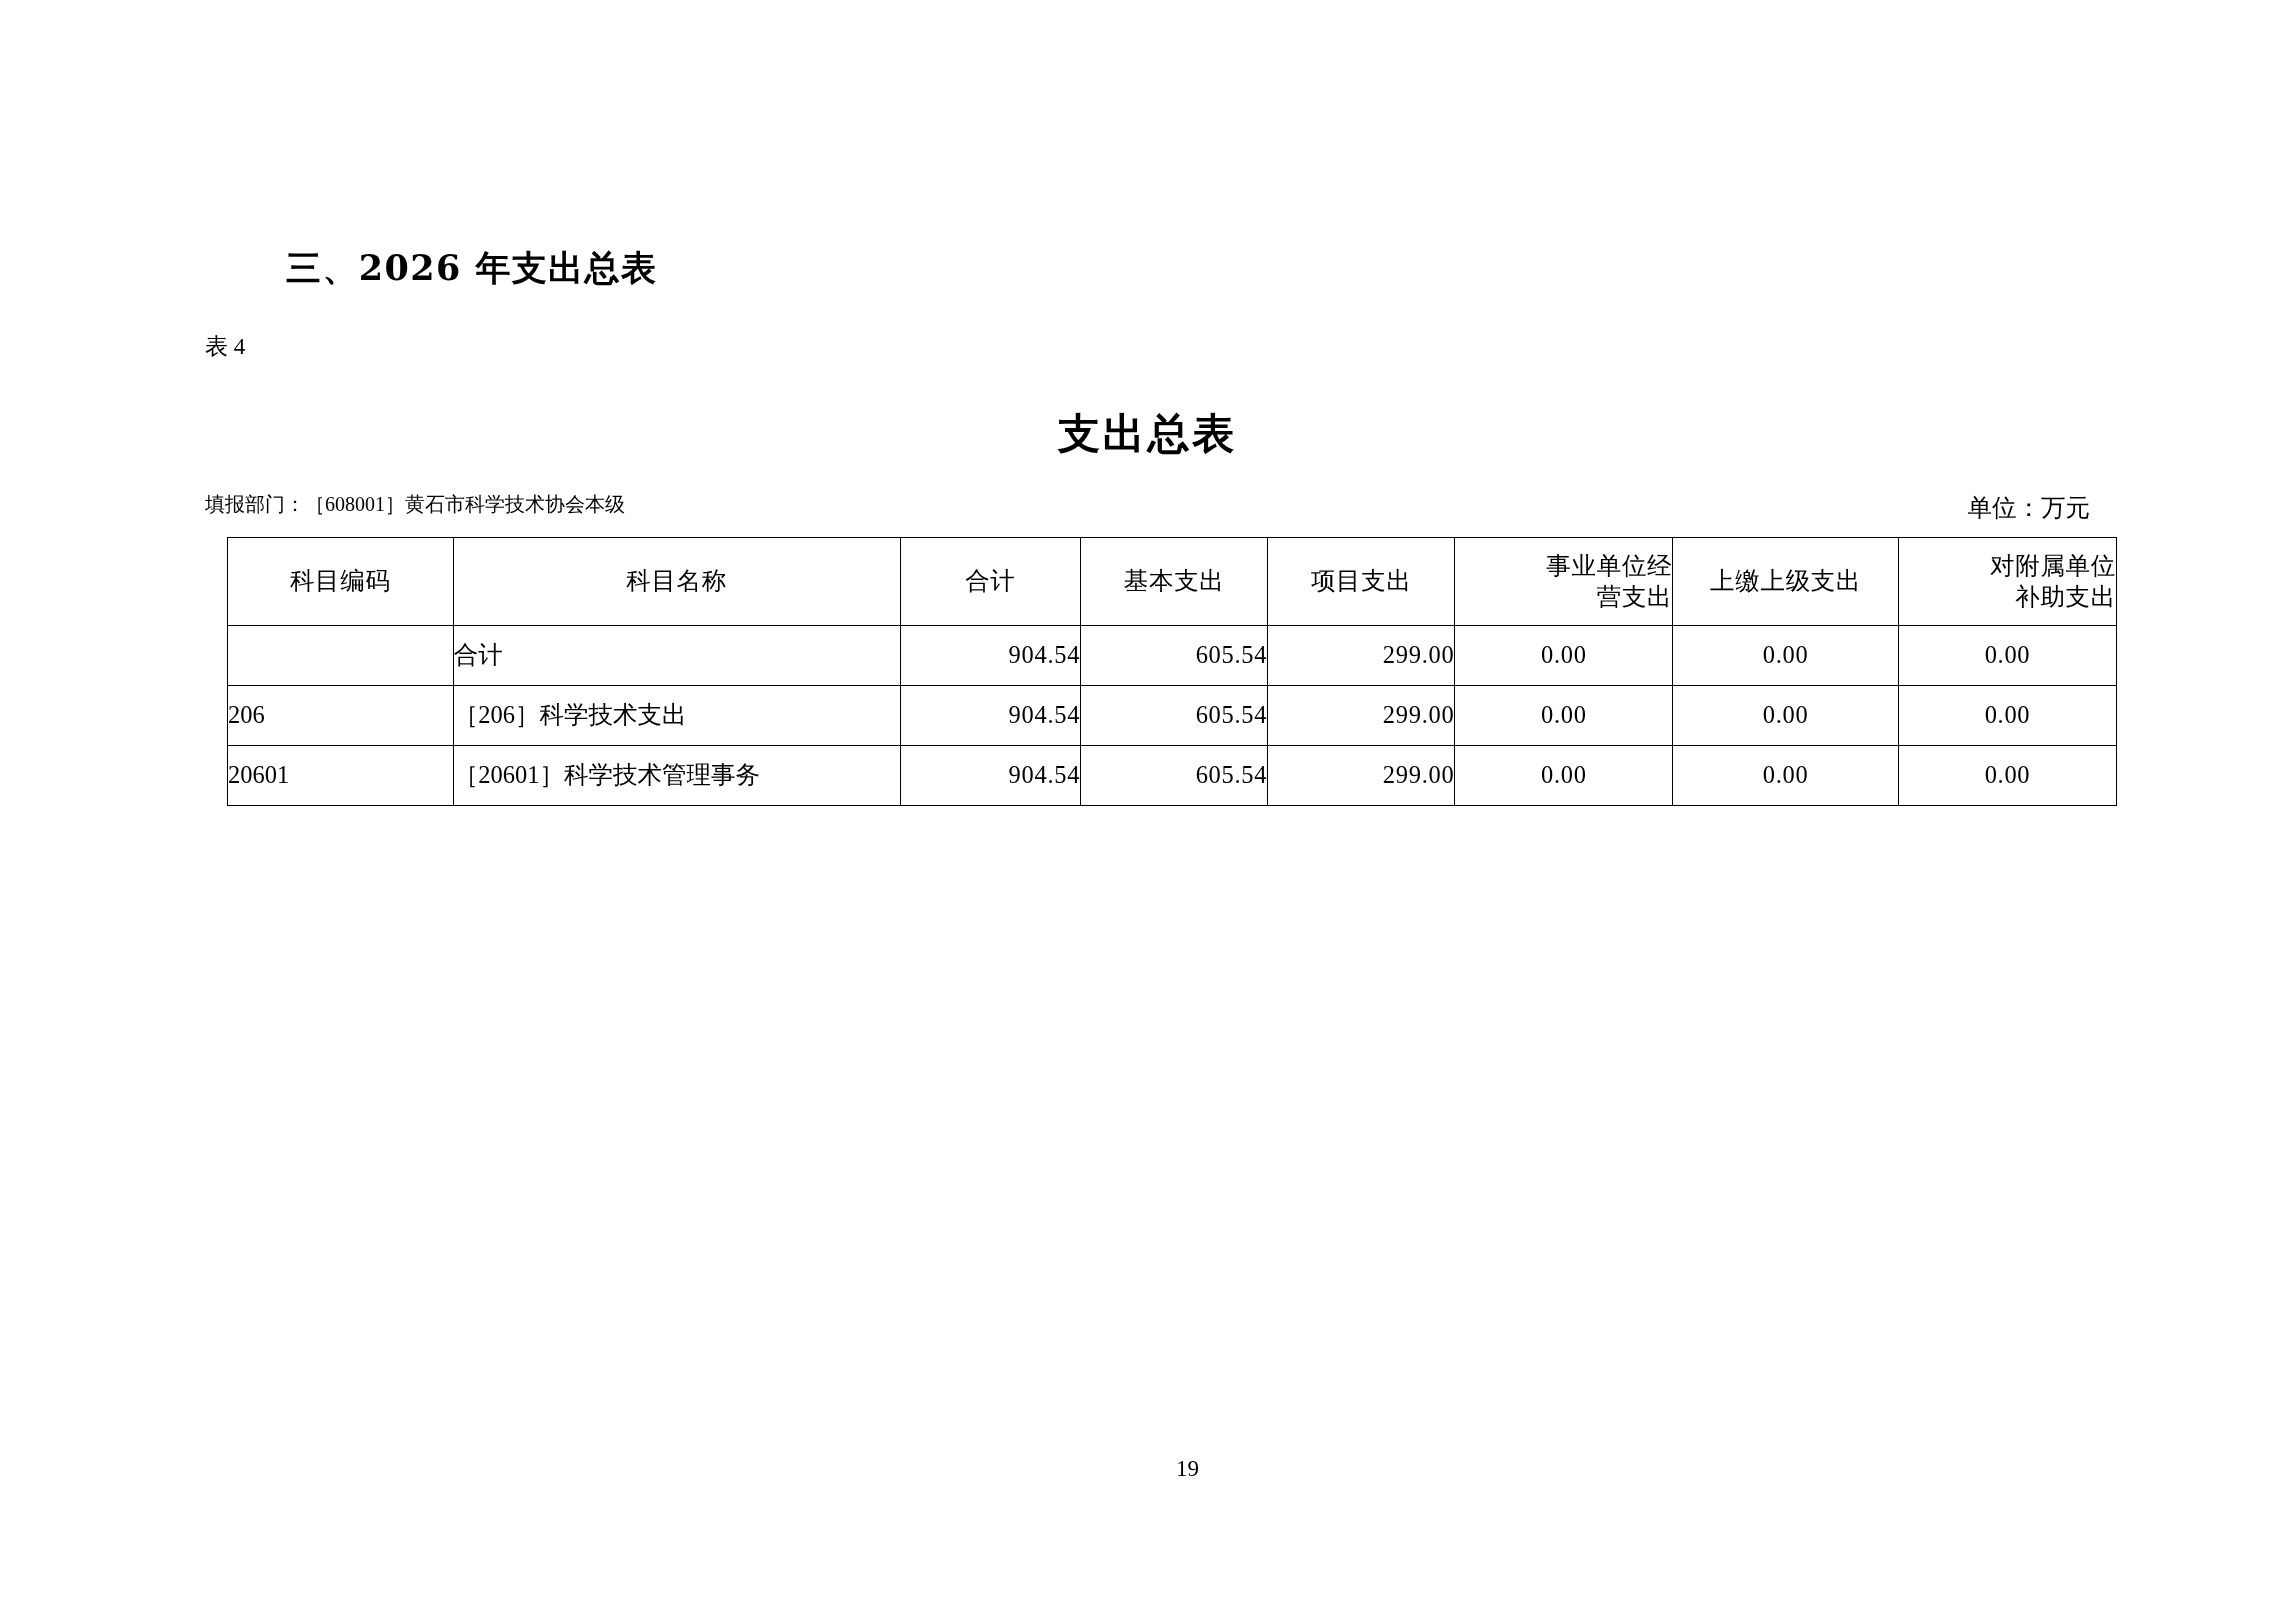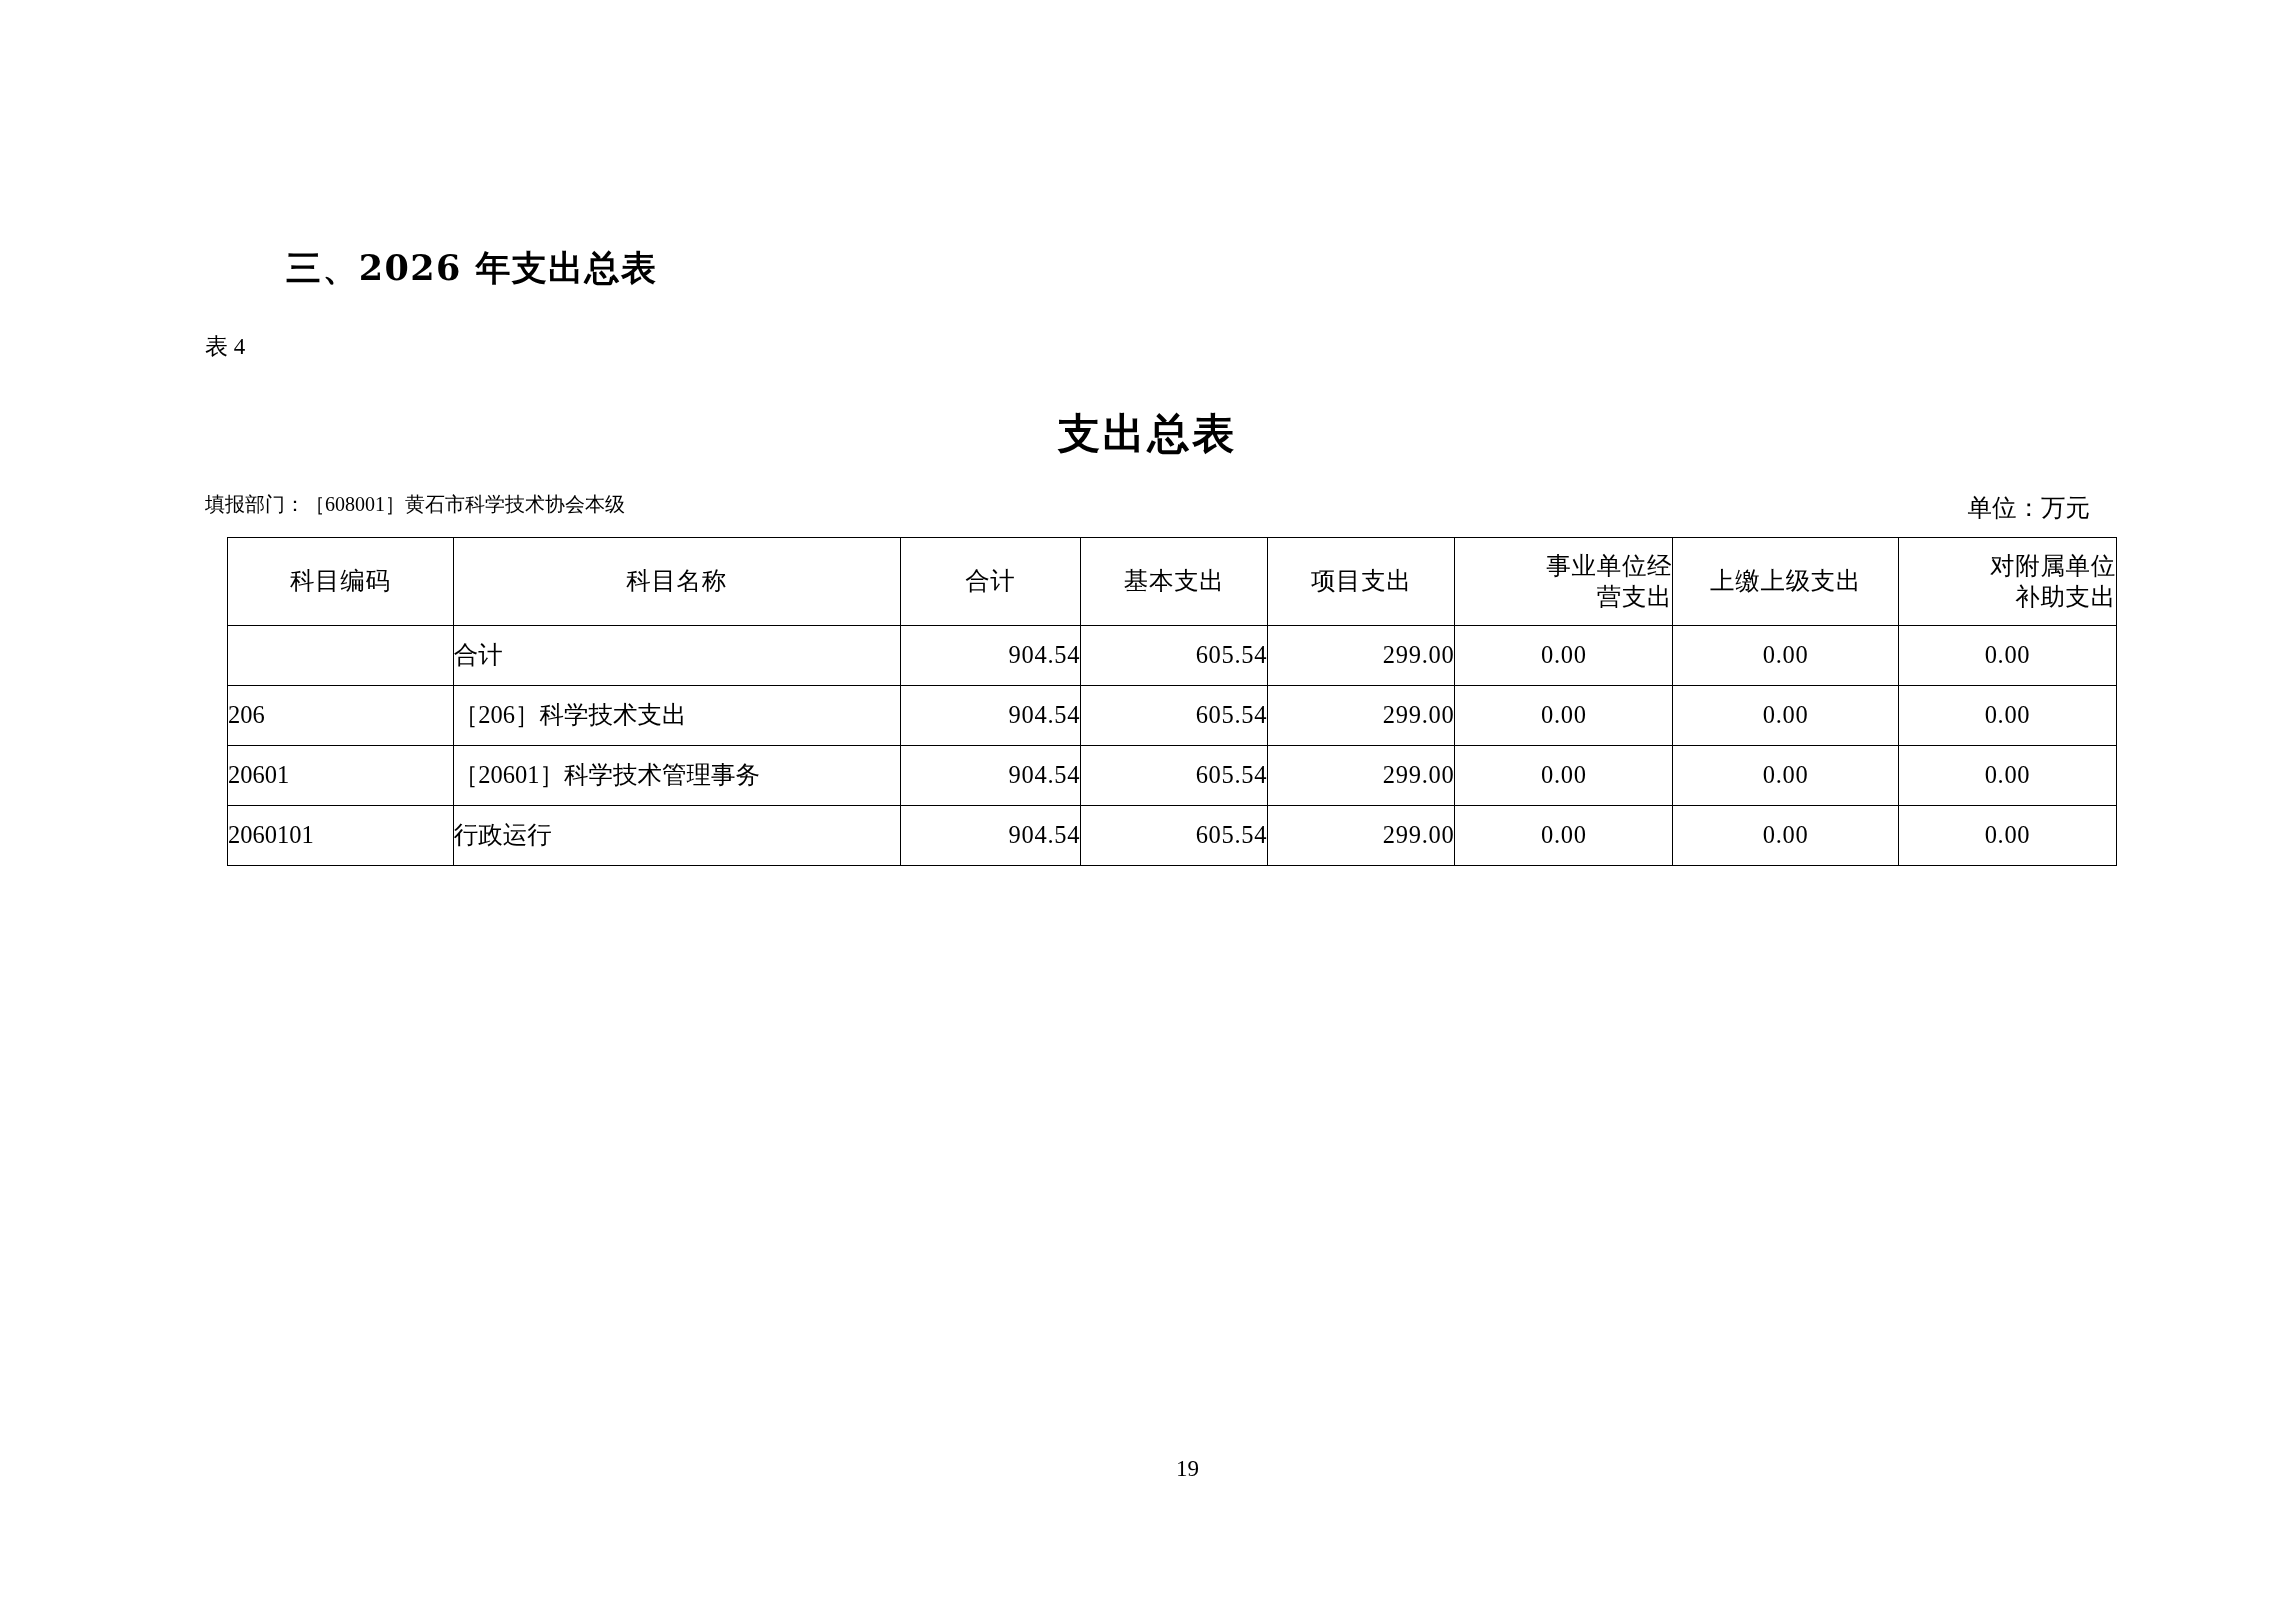--- a/index.html
+++ b/index.html
@@ -210,29 +210,19 @@
       <tr>
         <td class="code-2">20601</td>
         <td class="name-2">［20601］科学技术管理事务</td>
         <td class="num">904.54</td>
         <td class="num">605.54</td>
         <td class="num">299.00</td>
         <td class="zero">0.00</td>
         <td class="zero">0.00</td>
         <td class="zero">0.00</td>
       </tr>
-      <tr>
-        <td class="code-3">2060101</td>
-        <td class="name-3">行政运行</td>
-        <td class="num">904.54</td>
-        <td class="num">605.54</td>
-        <td class="num">299.00</td>
-        <td class="zero">0.00</td>
-        <td class="zero">0.00</td>
-        <td class="zero">0.00</td>
-      </tr>
     </tbody>
   </table>
 
   <div class="page-number">19</div>
 
 </div>
 
 
 </body></html>

